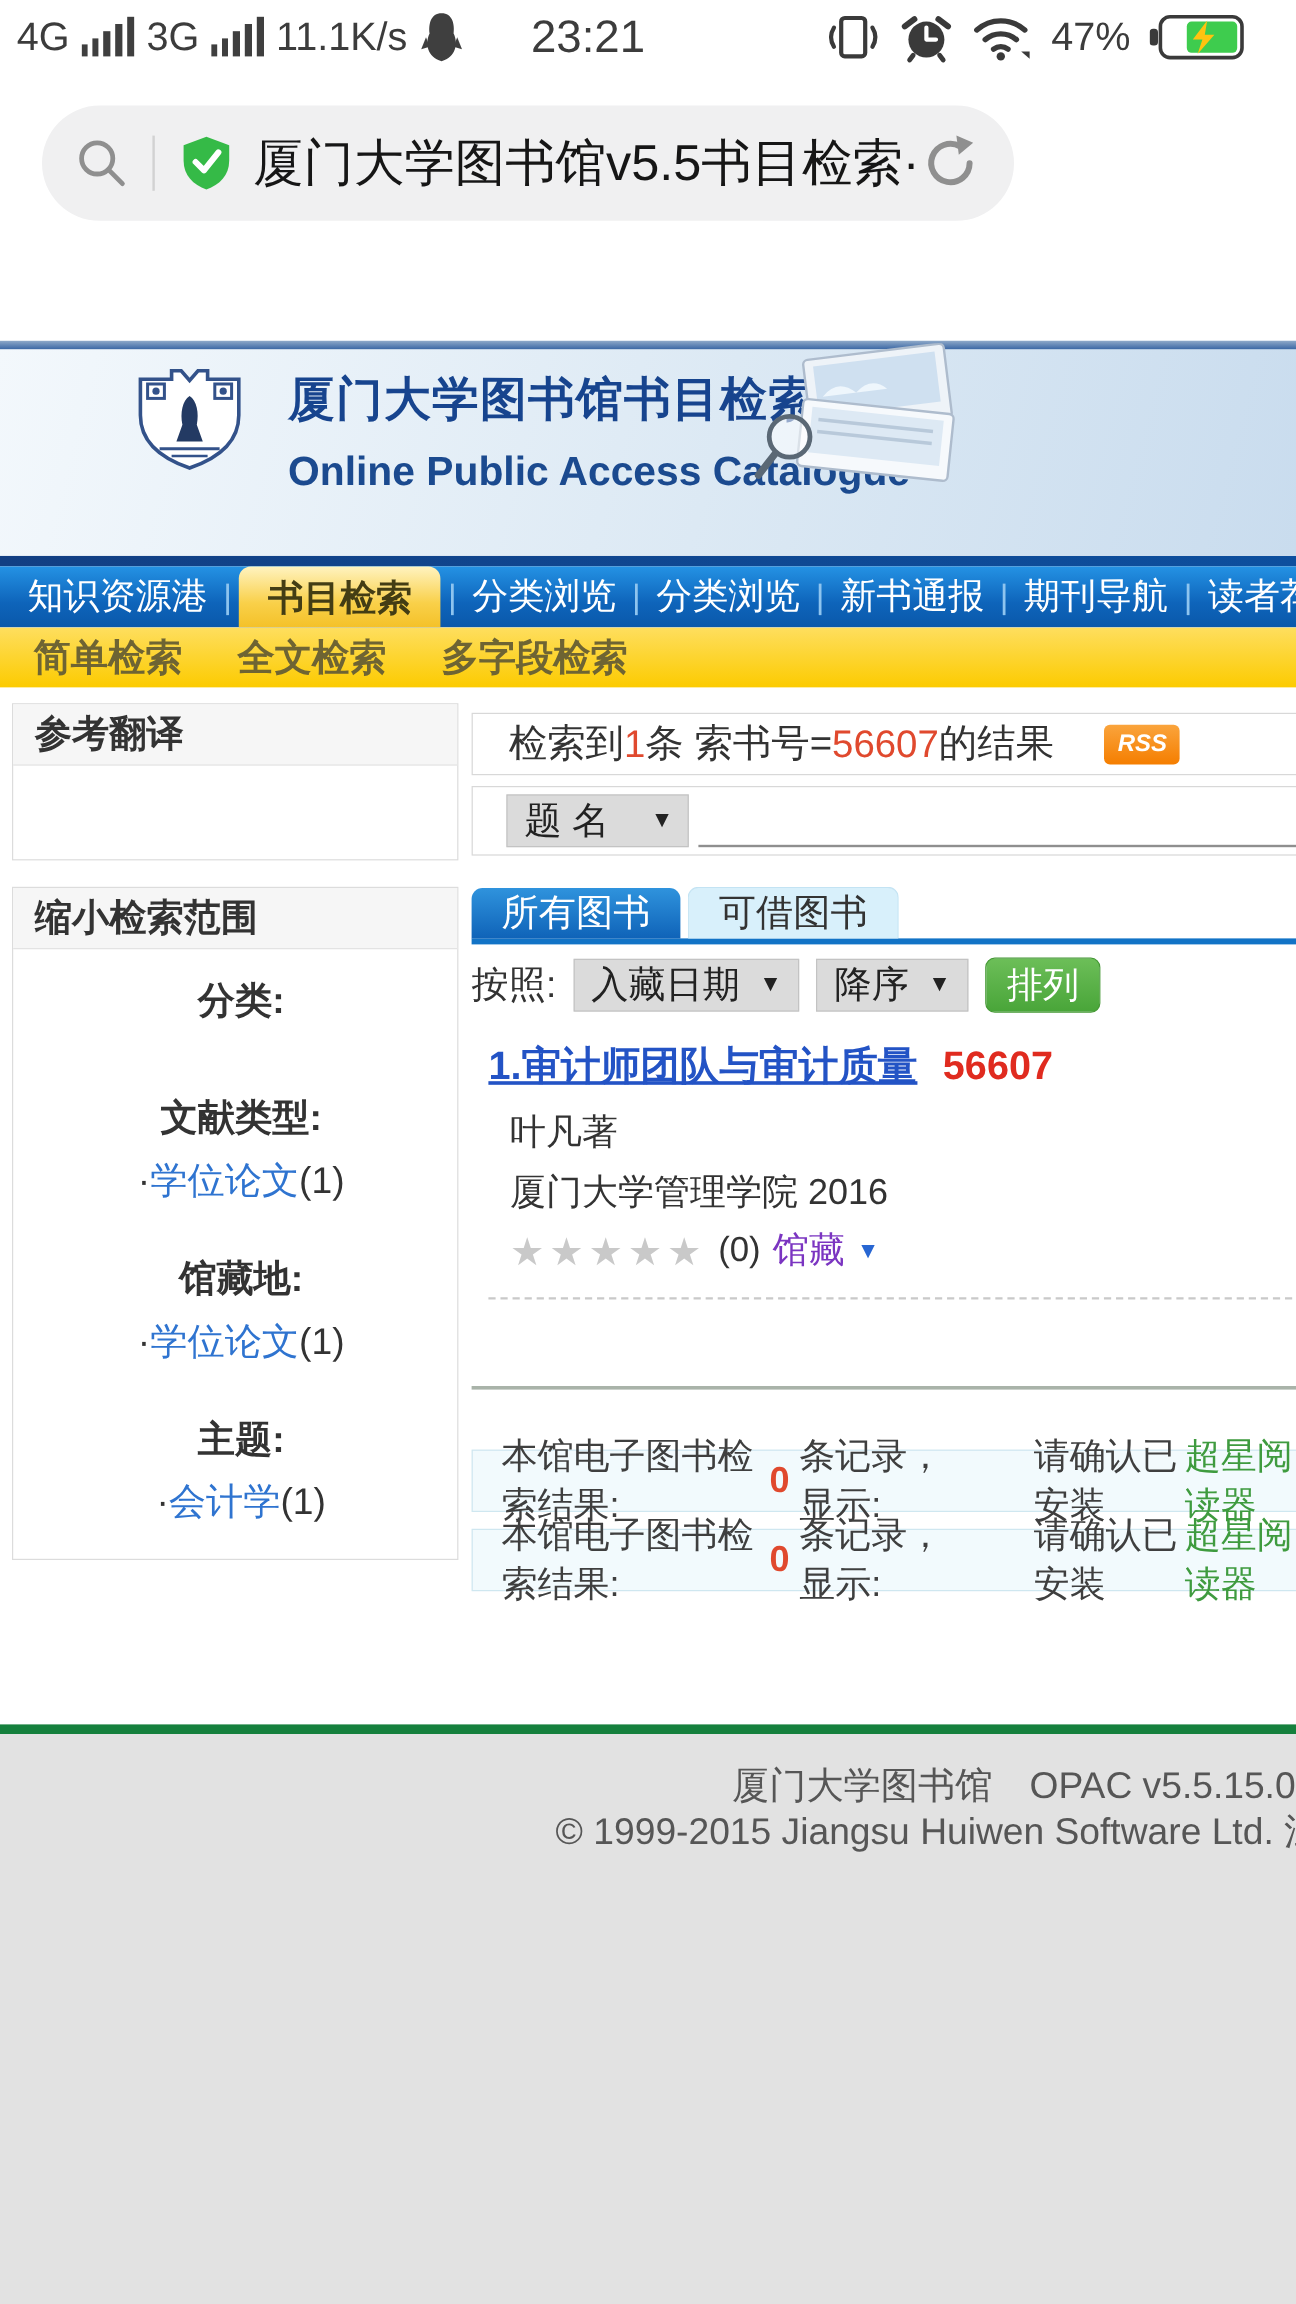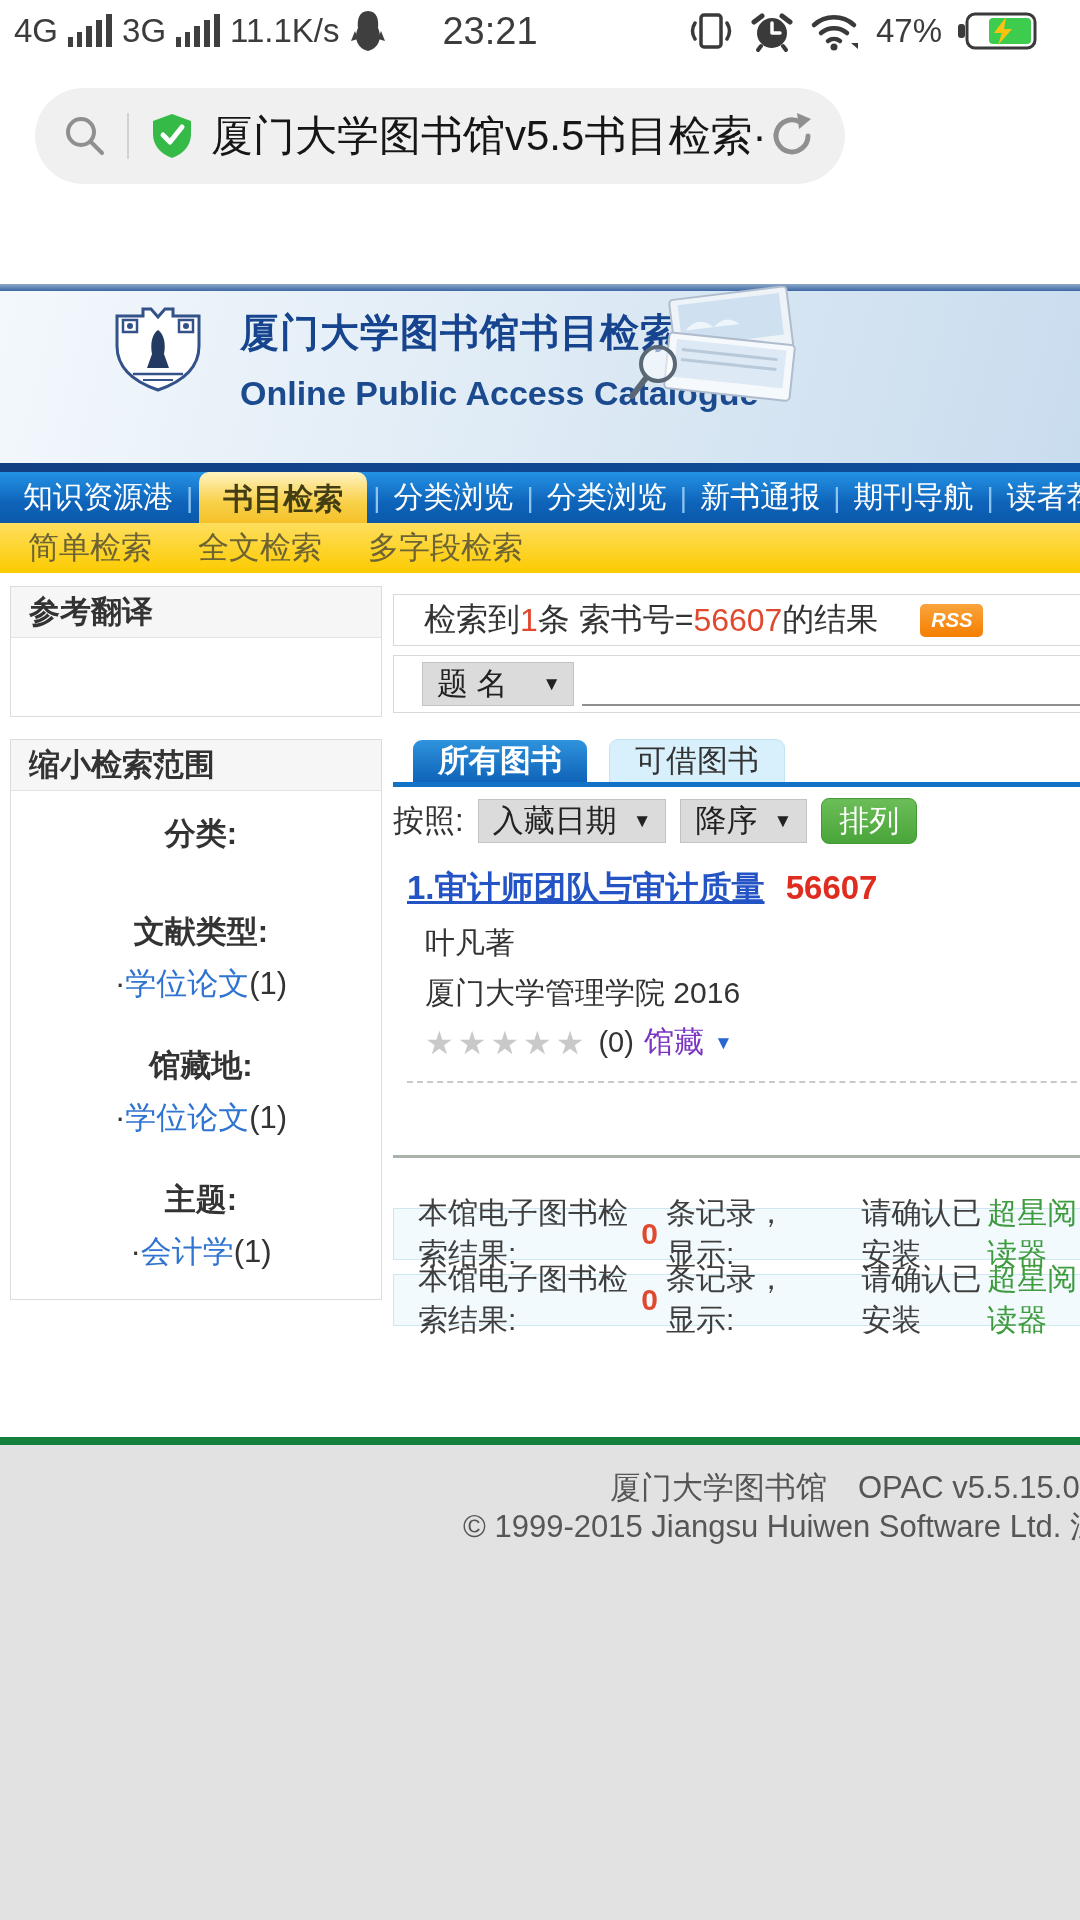--- a/index.html
+++ b/index.html
@@ -36,21 +36,21 @@
   .nav-row{height:51px;background:linear-gradient(#2492e4 0%,#0e64ba 60%,#0a58aa 100%);
            display:flex;align-items:center;padding-left:10px;white-space:nowrap;}
   .nav-item{font-size:30px;color:#fff;padding:0 13px;}
   .nav-sep{color:#8ec4ef;font-size:28px;}
   .nav-item.active{height:51px;line-height:54px;background:linear-gradient(#fff3c0,#f9d049 60%,#f4c128);
                    color:#433d14;font-weight:bold;border-radius:10px 10px 0 0;padding:0 24px;margin:0 6px;}
 
   
   .sub-nav{height:50px;background:linear-gradient(#fede5e,#fccb00);display:flex;align-items:center;
            padding-left:28px;gap:46px;}
-  .sub-item{font-size:31px;color:#6e6433;}
+  .sub-item{font-size:31px;color:#6e6433;font-weight:bold;}
 
   
   .content{position:relative;height:872px;background:#fff;border-bottom:8px solid #15803d;box-sizing:border-box;}
   .sidebar{position:absolute;left:10px;top:13px;width:372px;}
   .side-box{border:1px solid #dcdcdc;background:#fff;}
   .side-box + .side-box{margin-top:22px;text-align:center;}
   .side-head{height:50px;background:#f6f6f6;border-bottom:1px solid #e3e3e3;display:flex;align-items:center;
              padding-left:18px;font-size:31px;font-weight:bold;color:#333;}
   .side-body-empty{height:78px;}
   .side-body{padding:22px 10px 26px 20px;}
@@ -70,22 +70,22 @@
   .search-box{margin-top:9px;width:700px;height:58px;border:1px solid #d8d8d8;display:flex;align-items:flex-end;
               padding:0 0 6px 28px;box-sizing:border-box;}
   .field-select{width:152px;height:44px;background:#dbdbdb;border:1px solid #c3c3c3;box-sizing:border-box;
                 display:flex;align-items:center;justify-content:space-between;padding:0 12px 0 14px;
                 font-size:31px;color:#222;cursor:pointer;margin-top:34px;}
   .caret{font-size:19px;color:#222;}
   .search-input{flex:1;margin-left:8px;height:40px;border:none;border-bottom:2px solid #8f8f8f;
                 background:transparent;outline:none;font-size:30px;}
   .tabs-row{margin-top:26px;display:flex;align-items:flex-end;}
   .tab{height:42px;line-height:42px;font-size:31px;padding:0 25px;border-radius:9px 9px 0 0;cursor:pointer;}
-  .tab.active{background:linear-gradient(#2f93dd,#0f63b8);color:#fff;font-weight:bold;margin-left:20px;}
-  .tab.inactive{background:#d8f0fb;color:#333;margin-left:22px;border:1px solid #c3e3f3;border-bottom:none;}
+  .tab.active{background:linear-gradient(#2f93dd,#0f63b8);color:#fff;font-weight:normal;}
+  .tab.inactive{background:#d8f0fb;color:#333;margin-left:6px;border:1px solid #c3e3f3;border-bottom:none;}
   .tabs-underline{width:700px;height:5px;background:#1273c6;}
   .sort-row{margin-top:11px;display:flex;align-items:center;gap:14px;}
   .sort-label{font-size:31px;color:#333;}
   .sort-select{background:#dbdbdb;border:1px solid #c3c3c3;height:42px;display:flex;align-items:center;
                gap:16px;padding:0 14px;font-size:31px;color:#222;cursor:pointer;}
   .sort-btn{background:linear-gradient(#6cbe58,#49a539);border:1px solid #449934;color:#fff;font-size:30px;
             height:44px;padding:0 17px;border-radius:8px;display:flex;align-items:center;cursor:pointer;}
   .result-item{margin-top:22px;padding-left:14px;}
   .result-title-row{font-size:33px;white-space:nowrap;}
   .result-link{color:#2353c5;text-decoration:underline;font-weight:bold;cursor:pointer;}

